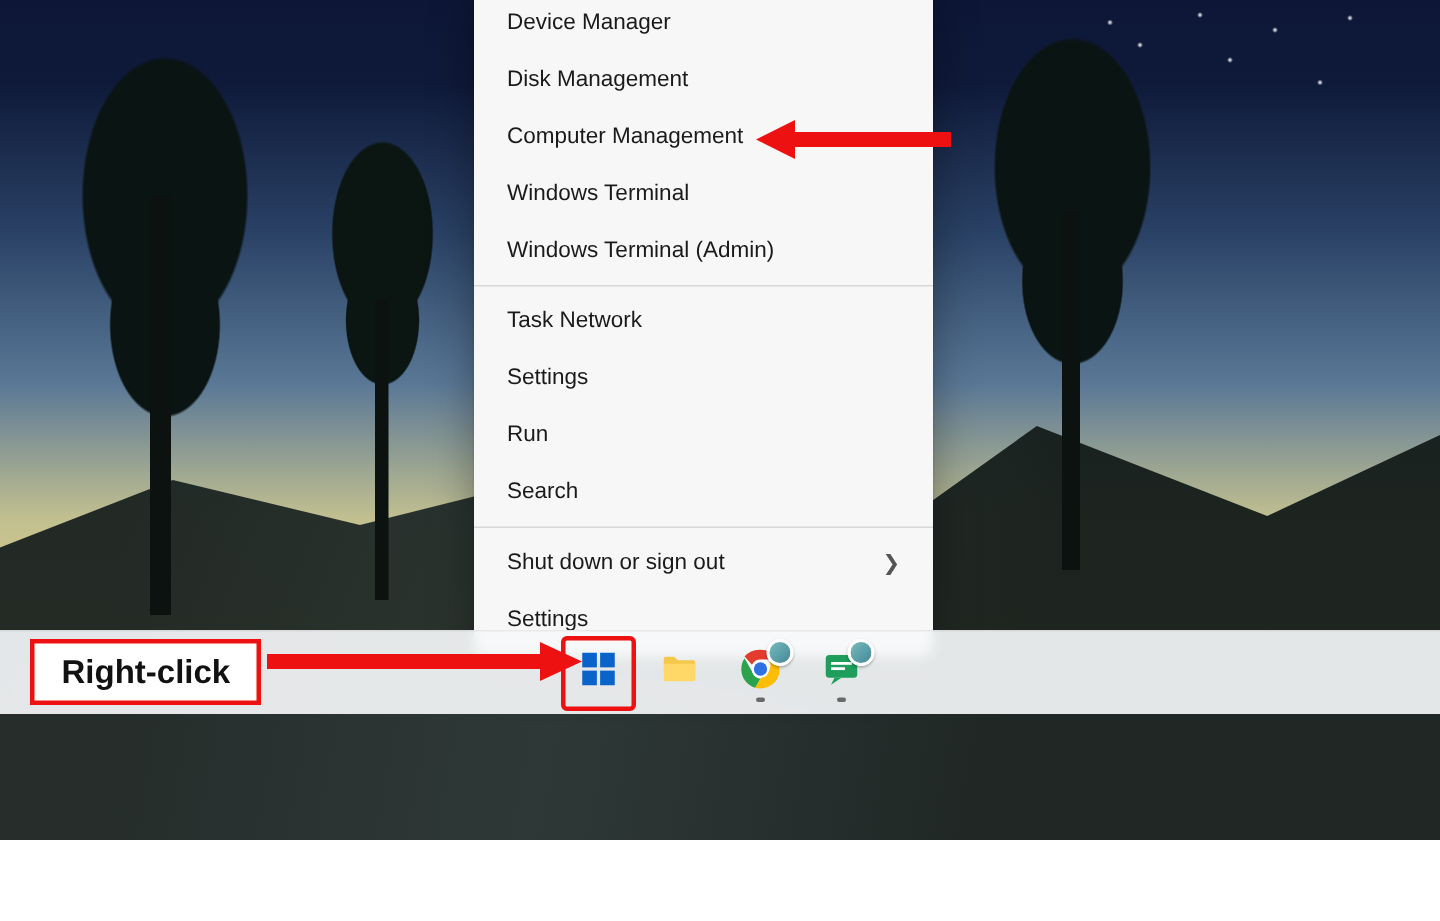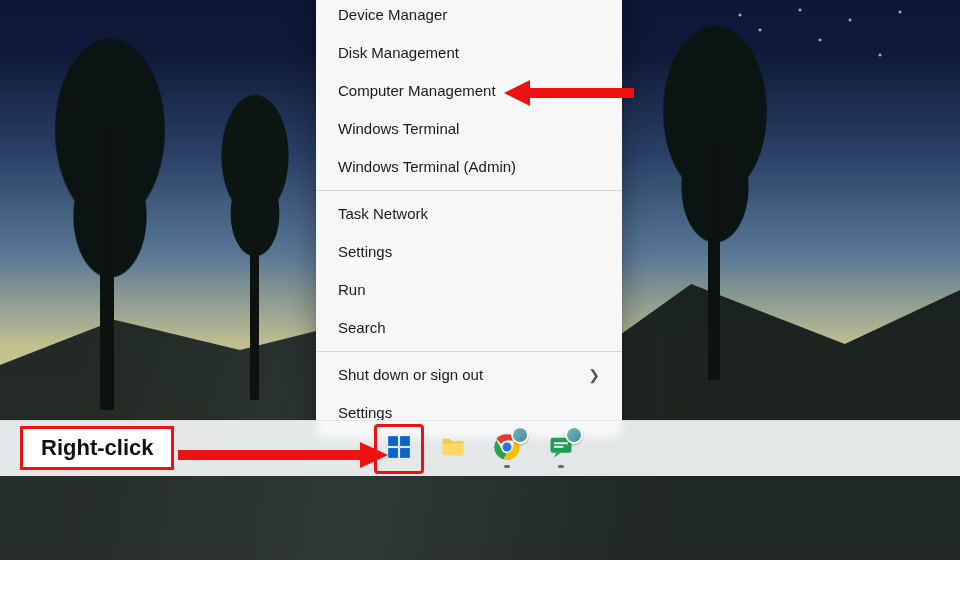--- a/index.html
+++ b/index.html
@@ -121,21 +121,21 @@
       border:2px solid #fff;
       box-shadow:0 1px 2px rgba(0,0,0,.3);
     }
 
     
     .instruction {
       position:absolute;
       left: 20px;
       bottom: 6px;
       display:flex;
-      align-items:flex-end;
+      align-items:flex-start;
       gap: 4px;
       z-index:20;
     }
     .instruction-box{
       background:#fff;
       border:3px solid #e11;
       padding: 6px 18px;
       font-size: 22px;
       font-weight:700;
       color:#111;

